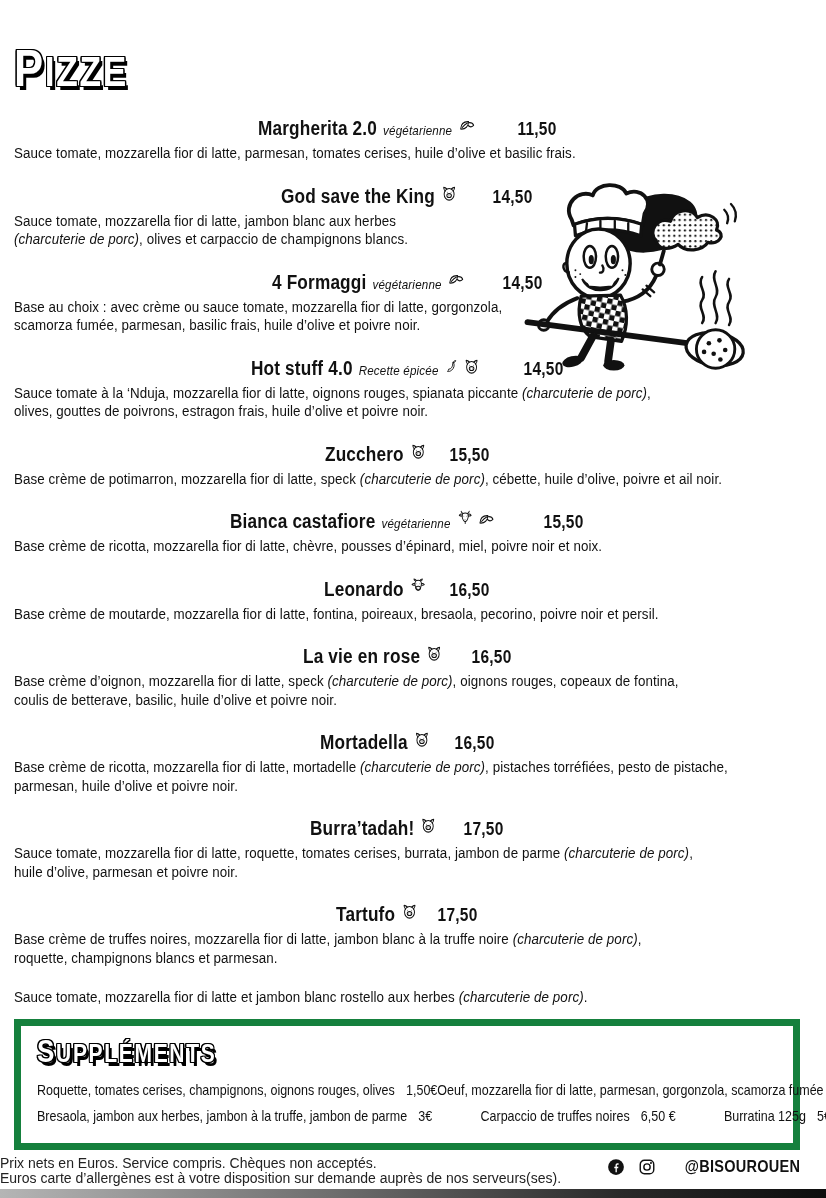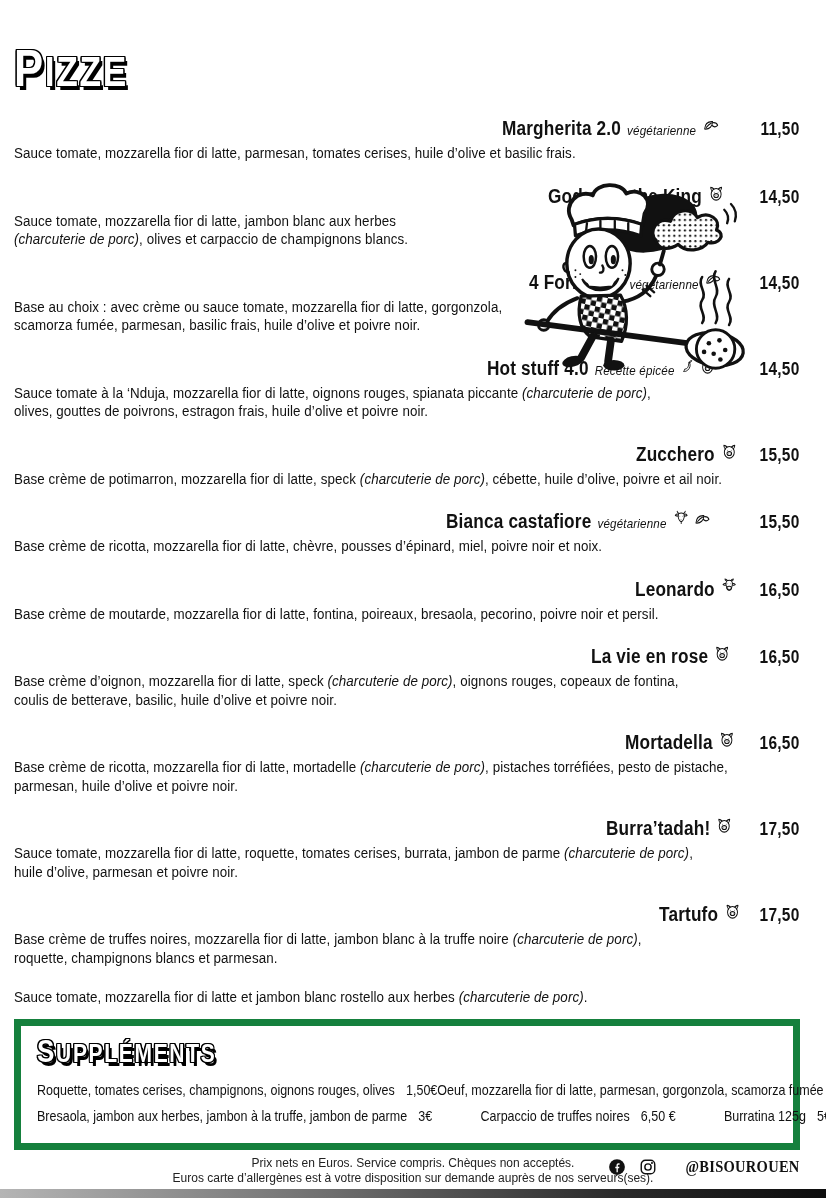--- a/index.html
+++ b/index.html
@@ -22,21 +22,21 @@
     transform:scaleX(0.84);transform-origin:0 50%;white-space:nowrap;
   }
   h1.fancy::first-letter{font-size:52px;}
   .supp-title{
     font-size:25px;line-height:1;margin:0 0 10px 0;display:block;
     transform:scaleX(0.84);transform-origin:0 50%;white-space:nowrap;
   }
   .supp-title::first-letter{font-size:31px;}
   
   .item{margin-bottom:21px;}
-  .item-head{display:flex;justify-content:flex-end;align-items:flex-end;height:24px;}
+  .item-head{display:flex;justify-content:center;align-items:flex-end;height:24px;}
   .head-left{
     display:inline-flex;align-items:baseline;gap:7px;white-space:nowrap;
     transform:scaleX(0.86);transform-origin:0 100%;
   }
   .title{font-size:20px;font-weight:bold;letter-spacing:0.2px;}
   .subtitle{font-size:13.5px;font-style:italic;letter-spacing:0.2px;}
   .subtitle:empty{display:none;}
   .price{
     font-size:18px;font-weight:600;letter-spacing:0.3px;
     transform:scaleX(0.86);transform-origin:100% 50%;
@@ -54,23 +54,23 @@
     border:7px solid #15803d;margin-top:4px;padding:10px 16px 14px 16px;
   }
   .cond-wide{width:861px;transform:scaleX(0.862);transform-origin:0 0;}
   .supp-row{display:flex;align-items:baseline;font-size:14.5px;line-height:26px;white-space:nowrap;}
   .supp-row.between{justify-content:space-between;}
   .supp-row.gapped{gap:56px;}
   .s-group{display:inline-flex;align-items:baseline;}
   .s-price{margin-left:13px;}
   
   .footer{position:absolute;left:0;right:0;bottom:13px;}
-  .footer-text{text-align:center;font-size:12px;line-height:14.5px;color:#222;}
+  .footer-text{font-size:14px;line-height:14.5px;color:#222;}
   .social{
-    position:absolute;right:26px;top:1px;display:flex;align-items:center;gap:13px;font-family:Liberation Serif, serif;
+    position:absolute;right:26px;top:1px;display:flex;align-items:center;gap:13px;
   }
   .social .mi{width:18px;height:18px;margin-top:0;}
   .handle{font-size:16.5px;font-weight:bold;letter-spacing:0.3px;transform:scaleX(0.88);transform-origin:100% 50%;}
   .bottom-bar{
     position:absolute;left:0;right:0;bottom:0;height:9px;
     background:linear-gradient(90deg,#b5b5b5 0%,#6e6e6e 40%,#2a2a2a 75%,#0d0d0d 100%);
   }
   
   .illus{position:absolute;left:514px;top:178px;width:240px;height:198px;}
   .hidden-defs{position:absolute;width:0;height:0;overflow:hidden;}

